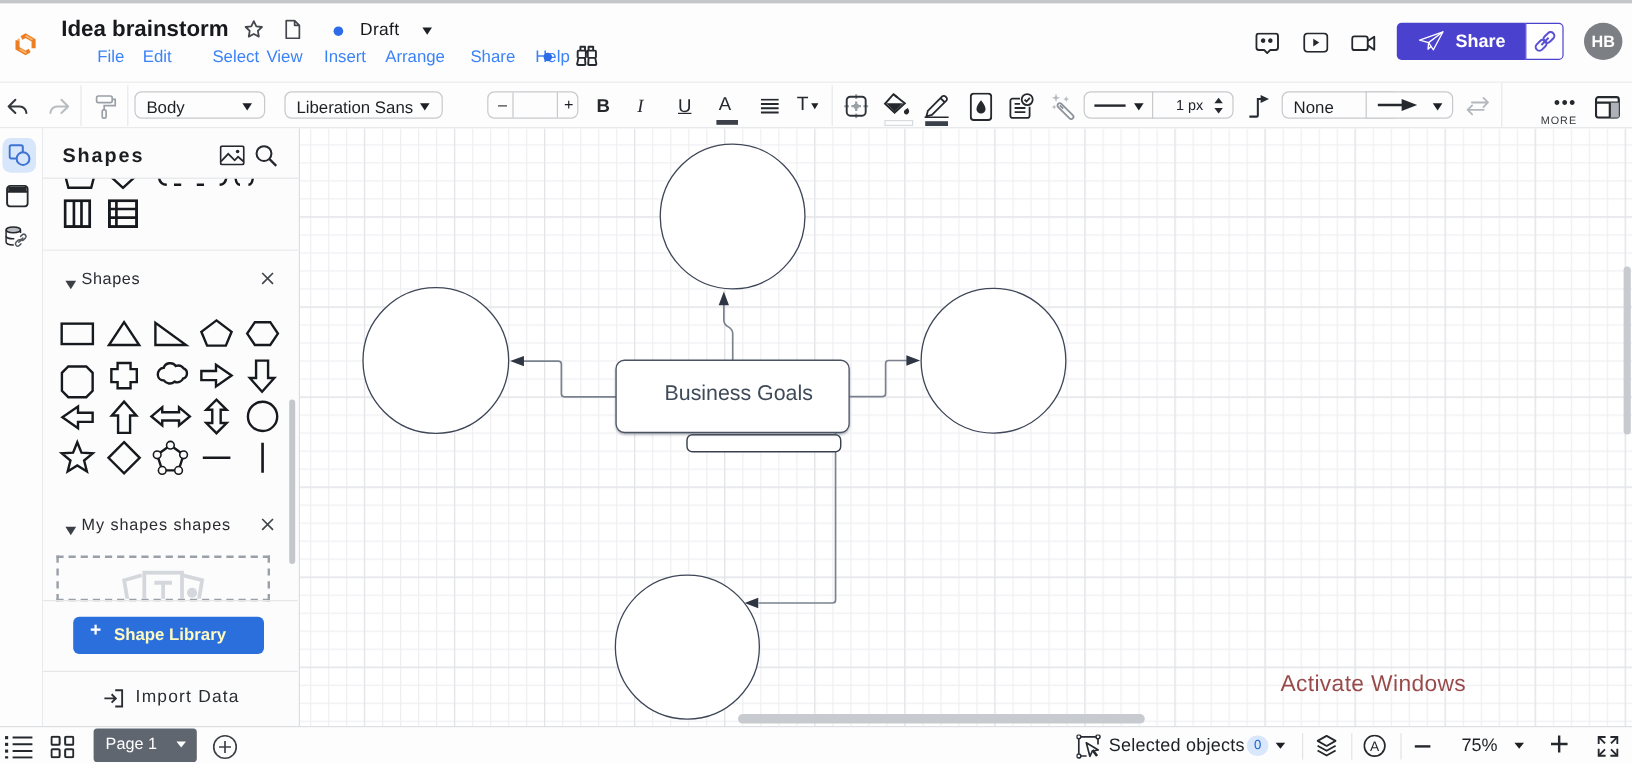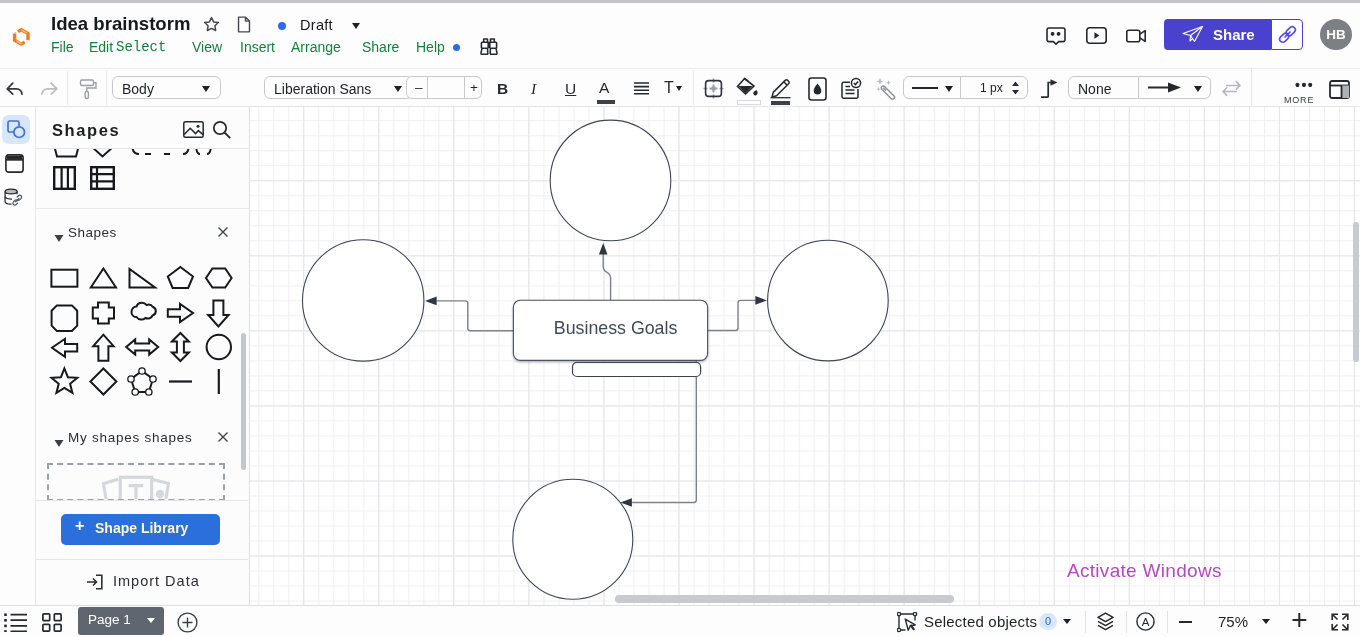--- a/index.html
+++ b/index.html
@@ -5,21 +5,21 @@
   * { margin:0; padding:0; box-sizing:border-box; }
   html,body { width:1360px; height:637px; overflow:hidden; font-family:"Liberation Sans", sans-serif; background:#fff; }
   .abs { position:absolute; }
   #app { position:relative; width:1360px; height:637px; }
   
   #topstrip { left:0; top:0; width:1360px; height:3px; background:#c4c6c9; }
   
   #header { left:0; top:3px; width:1360px; height:65px; background:#fdfdfe; }
   #title { left:51px; top:10px; font-size:18.6px; font-weight:bold; color:#17191c; letter-spacing:0; }
   #draft { left:300px; top:14px; font-size:14.5px; letter-spacing:0.3px; color:#17191c; }
-  .menu-item { top:35.5px; font-size:14px; color:#15803d; }
+  .menu-item { top:35.5px; font-size:14px; color:#3b82f6;margin-left:30px; }
   
   #toolbar { left:0; top:68px; width:1360px; height:39px; background:#fdfdfe; border-top:1px solid #ebecee; border-bottom:1px solid #e3e4e6; }
   .vsep { position:absolute; width:1px; background:#e7e8ea; top:2px; height:34px; }
   .selbox { position:absolute; border:1px solid #c7c9cc; border-radius:6px; background:#fdfdfe; height:23px; top:7px; }
   .selbox .lbl { position:absolute; left:9px; top:3.5px; font-size:14px; color:#1d2025; }
   .caret { position:absolute; width:0; height:0; border-left:4.5px solid transparent; border-right:4.5px solid transparent; border-top:6px solid #1d2025; }
   
   #iconstrip { left:0; top:107px; width:36px; height:498px; background:#fdfdfe; border-right:1px solid #e8e9eb; }
   #panel { left:36px; top:107px; width:214px; height:498px; background:#fcfcfd; border-right:1px solid #dcdee1; }
   #shapes-title { left:16px; top:14px; font-size:16.5px; font-weight:bold; letter-spacing:1.6px; color:#1c1e21; }
@@ -49,21 +49,21 @@
       <path d="M8.5 1.6 L10.6 5.9 L15.3 6.5 L11.9 9.8 L12.7 14.5 L8.5 12.3 L4.3 14.5 L5.1 9.8 L1.7 6.5 L6.4 5.9 Z" fill="none" stroke="#44484e" stroke-width="1.5" stroke-linejoin="round"></path>
     </svg>
     <svg class="abs" style="left:236px; top:13px;" width="16" height="17" viewBox="0 0 16 18">
       <path d="M2.2 1.2 H9.6 L13.8 5.4 V16.8 H2.2 Z M9.6 1.2 V5.4 H13.8" fill="none" stroke="#44484e" stroke-width="1.5" stroke-linejoin="round"></path>
     </svg>
     <div class="abs" style="left:278px; top:19px; width:8px; height:8px; border-radius:50%; background:#2e6be6;"></div>
     <div id="draft" class="abs">Draft</div>
     <div class="caret abs" style="left:352px; top:20px;"></div>
     <div class="menu-item abs" style="left:51px;">File</div>
     <div class="menu-item abs" style="left:89px;">Edit</div>
-    <div class="menu-item abs" style="left:116px;font-family:Liberation Mono, monospace;">Select</div>
+    <div class="menu-item abs" style="left:147px;">Select</div>
     <div class="menu-item abs" style="left:192px;">View</div>
     <div class="menu-item abs" style="left:240px;">Insert</div>
     <div class="menu-item abs" style="left:291px;">Arrange</div>
     <div class="menu-item abs" style="left:362px;">Share</div>
     <div class="menu-item abs" style="left:416px;">Help</div>
     <div class="abs" style="left:453px; top:41px; width:7px; height:7px; border-radius:50%; background:#2e6be6;"></div>
     <svg class="abs" style="left:480px; top:34px;" width="18" height="19" viewBox="0 0 18 19">
       <g fill="none" stroke="#252a31" stroke-width="1.6" stroke-linejoin="round">
         <path d="M3.7 5.2 V2 H7.5 V5.2"></path>
         <path d="M10.5 5.2 V2 H14.3 V5.2"></path>
@@ -124,21 +124,21 @@
         <path d="M17.5 4.8 H20 V10 H10.8 V13.5"></path>
         <rect x="9.2" y="13.5" width="3.2" height="7" rx="1.2"></rect>
       </g>
     </svg>
     <div class="vsep" style="left:106px;"></div>
     <div class="vsep" style="left:693px;"></div>
     <div class="selbox" style="left:112px; width:109px;">
         <span class="lbl">Body</span>
         <span class="caret" style="right:10px; top:9px;"></span>
       </div>
-    <div class="selbox" style="left:264px; width:149px;">
+    <div class="selbox" style="left:237px; width:132px;">
         <span class="lbl">Liberation Sans</span>
         <span class="caret" style="right:10px; top:9px;"></span>
       </div>
     <div class="selbox" style="left:406px; width:76px;">
       <span style="position:absolute; left:8px; top:3px; font-size:13.5px; color:#1d2025;">–</span>
       <div style="position:absolute; left:20px; top:0; width:1px; height:21px; background:#c7c9cc;"></div>
       <span style="position:absolute; left:26px; top:4px; font-size:13.2px; color:#1d2025;margin-top:40px;">10 pt</span>
       <div style="position:absolute; left:57px; top:0; width:1px; height:21px; background:#c7c9cc;"></div>
       <span style="position:absolute; left:63px; top:3px; font-size:13.5px; color:#1d2025;">+</span>
     </div>
@@ -407,21 +407,21 @@
       </g>
 
       <rect x="572.5" y="362.3" width="128.1" height="14.2" rx="4.5" fill="#ffffff" stroke="#3a4150" stroke-width="1.2"></rect>
       <rect x="513.4" y="300.2" width="194.2" height="60.2" rx="7" fill="#ffffff" stroke="#4b5263" stroke-width="1.1" filter="url(#rsh)"></rect>
       <circle cx="610.5" cy="180.4" r="60.3" fill="#ffffff" stroke="#3e4657" stroke-width="1.1"></circle>
       <circle cx="363.2" cy="300.4" r="60.7" fill="#ffffff" stroke="#3e4657" stroke-width="1.1"></circle>
       <circle cx="827.9" cy="300.6" r="60.3" fill="#ffffff" stroke="#3e4657" stroke-width="1.1"></circle>
       <circle cx="572.8" cy="539.2" r="60" fill="#ffffff" stroke="#3e4657" stroke-width="1.1"></circle>
       <text x="615.6" y="333.5" font-size="17.8" fill="#3f4a59" text-anchor="middle" font-family="Liberation Sans">Business Goals</text>
     </svg>
-    <div class="abs" style="left:817px; top:453px; font-size:19px; letter-spacing:0.3px; color:#a21caf; opacity:0.8;">Activate Windows</div>
+    <div class="abs" style="left:817px; top:453px; font-size:19px; letter-spacing:0.3px; color:#7f1d1d; opacity:0.8;">Activate Windows</div>
     <div class="abs" style="left:365px; top:488px; width:339px; height:7.5px; border-radius:4px; background:#c7cbd0;"></div>
     <div class="abs" style="left:1103px; top:115px; width:5.5px; height:140px; border-radius:3px; background:#c7cbd0;"></div>
   </div>
 
   <div id="bottombar" class="abs">
     <svg class="abs" style="left:4px; top:7px;" width="24" height="19" viewBox="0 0 24 19">
       <g stroke="#25282d" stroke-width="1.8">
         <path d="M6.5 1.6 H23 M6.5 7.2 H23 M6.5 12.8 H23 M6.5 18.4 H23"></path>
       </g>
       <g fill="#25282d">

